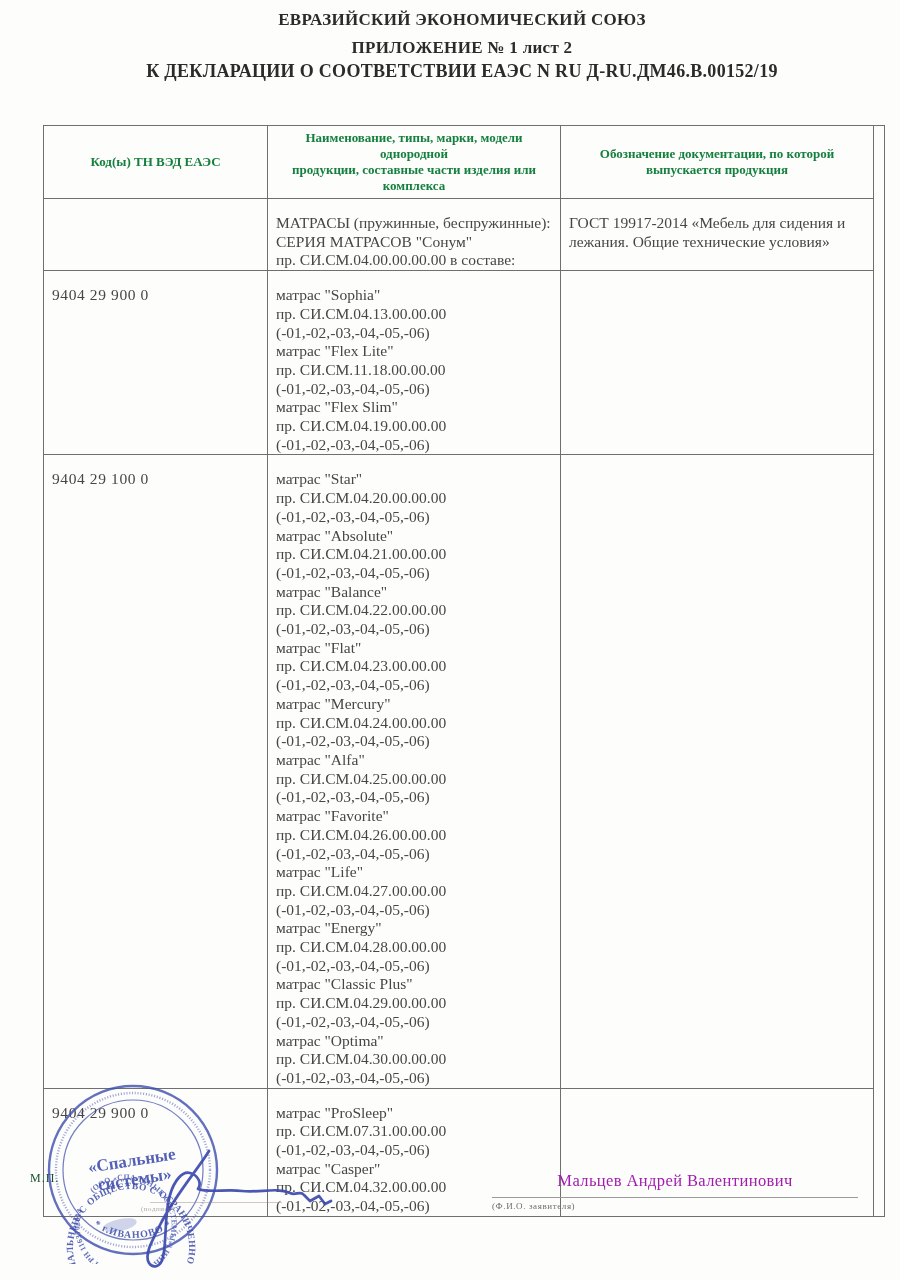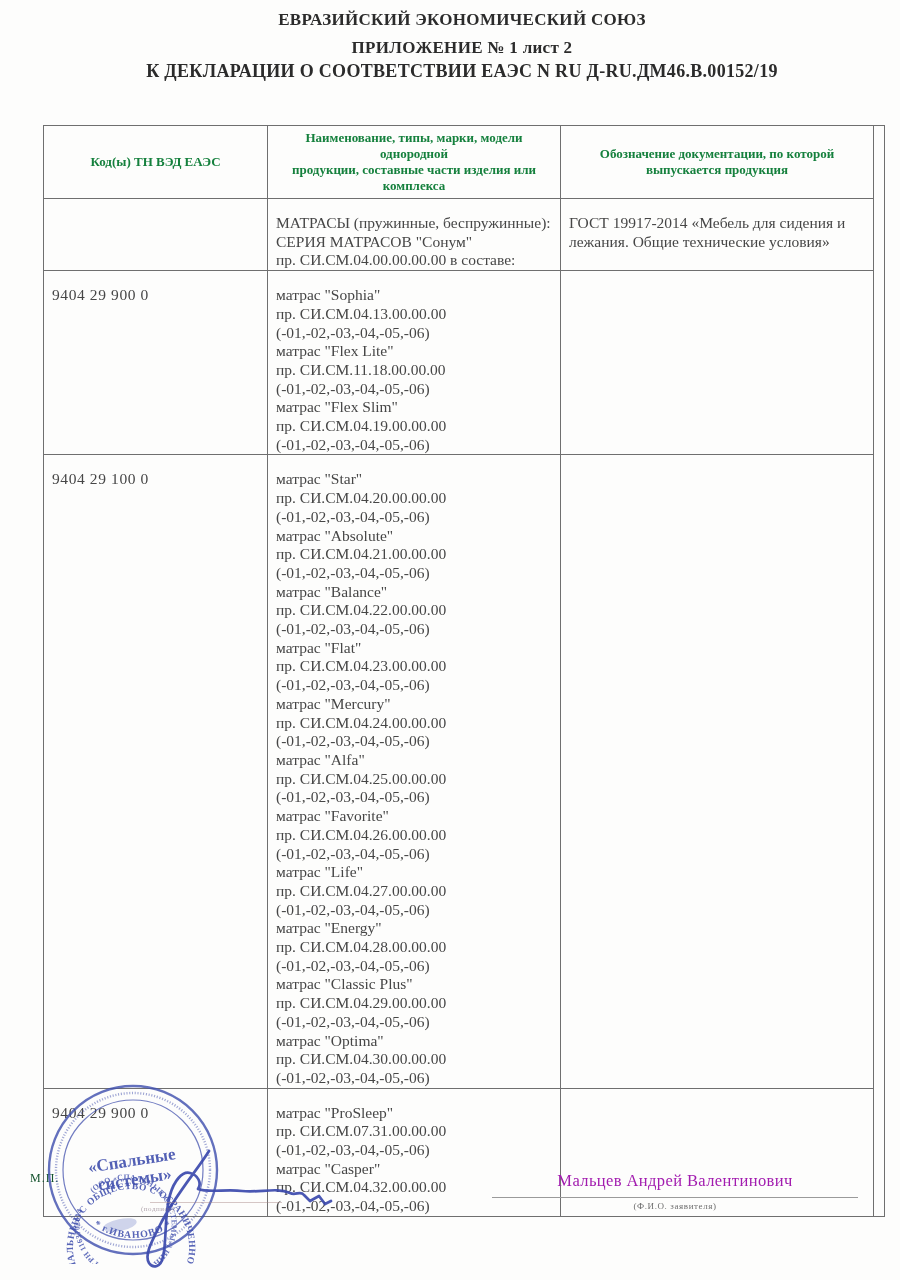--- a/index.html
+++ b/index.html
@@ -27,21 +27,21 @@
   .line{white-space:nowrap;}
   .code-cell{letter-spacing:.6px;}
   
   .mp{position:absolute;left:30px;top:1171px;font-size:12px;color:#14532d;letter-spacing:1px;}
   .stamp{position:absolute;left:39px;top:1076px;width:188px;height:188px;}
   .signature{position:absolute;left:90px;top:1085px;width:250px;height:195px;}
   .sig-underline{position:absolute;left:150px;top:1202px;width:132px;height:1px;background:rgba(165,130,130,.45);}
   .sig-caption{position:absolute;left:141px;top:1205px;font-size:7px;color:rgba(125,105,120,.6);letter-spacing:.5px;}
   .name{position:absolute;left:490px;top:1171px;width:370px;text-align:center;font-size:16.5px;color:#a21caf;letter-spacing:.4px;}
   .name-line{position:absolute;left:492px;top:1197px;width:366px;height:1px;background:#9a9a9a;}
-  .name-caption{position:absolute;left:492px;top:1201px;width:366px;text-align:center;font-size:9px;color:#6d6d6d;letter-spacing:.6px;}
+  .name-caption{position:absolute;left:492px;top:1201px;width:366px;text-align:left;font-size:9px;color:#6d6d6d;letter-spacing:.6px;}
 </style>
 </head>
 <body>
 
 <div class="page">
 
   <div class="title t1">ЕВРАЗИЙСКИЙ ЭКОНОМИЧЕСКИЙ СОЮЗ</div>
   <div class="title t2">ПРИЛОЖЕНИЕ № 1 лист 2</div>
   <div class="title t3">К ДЕКЛАРАЦИИ О СООТВЕТСТВИИ ЕАЭС N RU Д-RU.ДМ46.В.00152/19</div>
 

